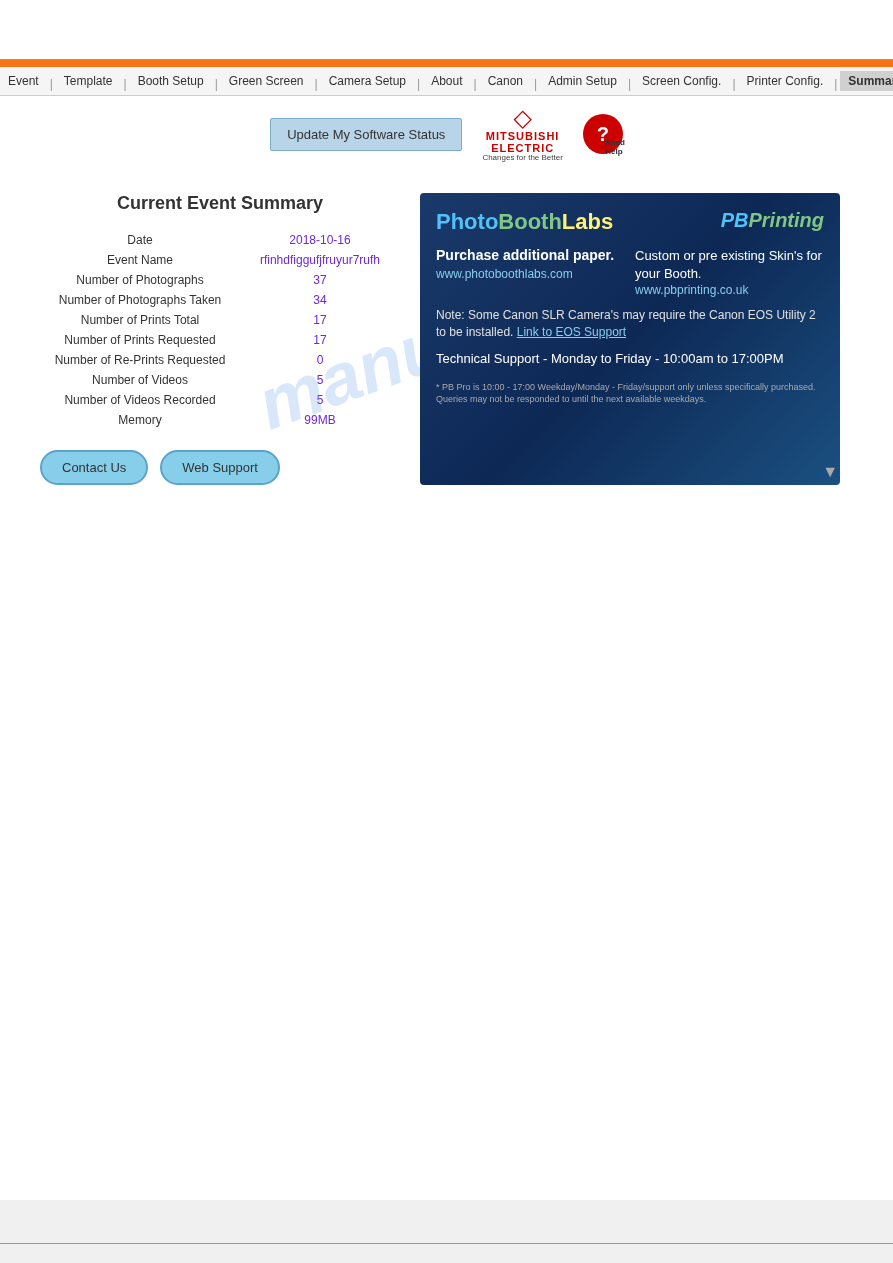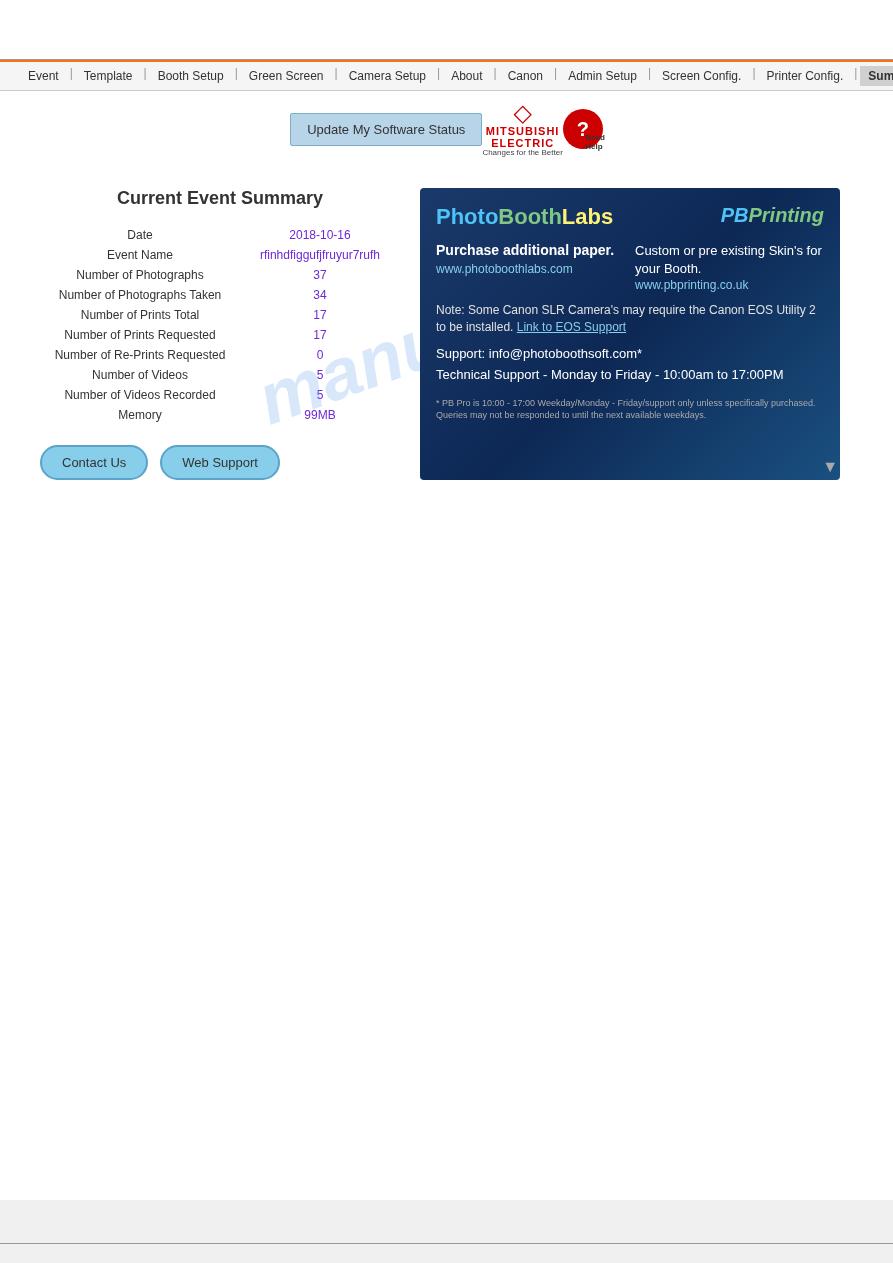--- a/index.html
+++ b/index.html
@@ -14,24 +14,24 @@
       background: #fff;
       border-bottom: 1px solid #999;
     }
     .content-wrapper {
       background: #fff;
       min-height: 1140px;
       padding: 0;
     }
     .nav-bar {
       display: flex;
-      align-items: flex-start;
+      align-items: flex-end;
       border-bottom: 1px solid #ccc;
-      border-top: 2px solid #f97316;
-      padding: 4px 20px;
+      border-top: 7px solid #f97316;
+      padding: 4px 0;
       background: #f5f5f5;
       gap: 2px;
     }
     .nav-item {
       padding: 3px 8px;
       font-size: 12px;
       cursor: pointer;
       color: #333;
       border: none;
       background: transparent;
@@ -43,20 +43,21 @@
     }
     .nav-separator {
       color: #999;
       padding: 0 1px;
     }
     .header-actions {
       display: flex;
       align-items: center;
       justify-content: center;
       padding: 10px 4px;
+      gap: 20px;
     }
     .update-btn {
       background: #b8d4e8;
       border: 1px solid #7aafc8;
       padding: 8px 16px;
       font-size: 13px;
       cursor: pointer;
       color: #333;
       border-radius: 2px;
     }
@@ -354,21 +355,20 @@
             </div>
             <div class="ad-right">
               <div class="ad-custom-text">Custom or pre existing Skin's for your Booth.</div>
               <div class="ad-custom-url">www.pbprinting.co.uk</div>
             </div>
           </div>
           <div class="ad-note">
             <span>Note: Some Canon SLR Camera's may require the Canon EOS Utility 2 to be installed.</span>
             <span class="ad-link">Link to EOS Support</span>
           </div>
-          <div class="ad-support">Support: info@photoboothsoft.com*</div>
           <div class="ad-hours">Technical Support - Monday to Friday - 10:00am to 17:00PM</div>
           <div class="ad-footnote">* PB Pro is 10:00 - 17:00 Weekday/Monday - Friday/support only unless specifically purchased. Queries may not be responded to until the next available weekdays.</div>
         </div>
         <div class="scroll-arrow">▼</div>
       </div>
     </div>
   </div>
 </div>
 
 <div class="bottom-bar"></div>

